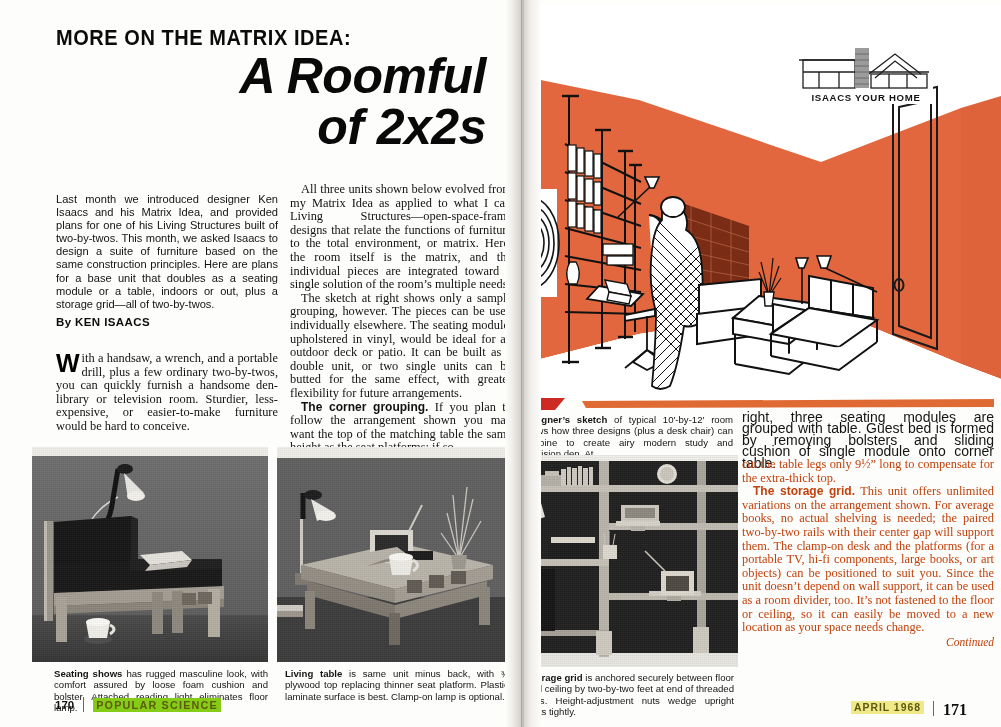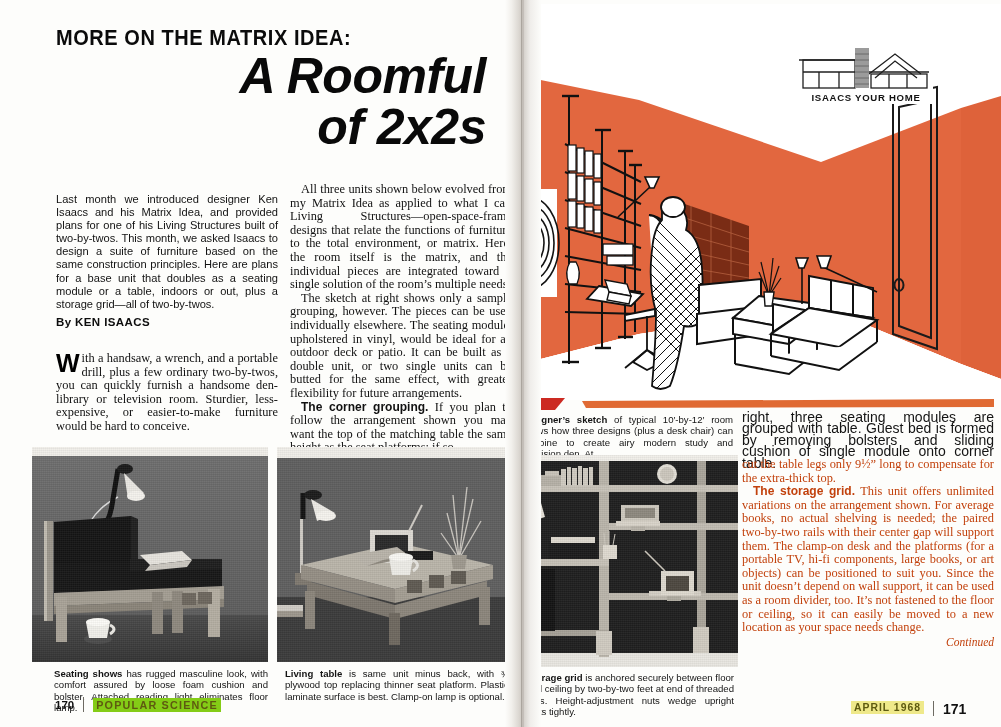--- a/index.html
+++ b/index.html
@@ -140,21 +140,21 @@
   }
   .body-rr p{margin:0;}
   .body-rr p + p{text-indent:11px;}
   .cont{display:block;text-align:right;font-style:italic;font-size:11.5px;margin-top:1px;}
 
   .folio-r{position:absolute;left:330px;top:701px;display:flex;align-items:flex-start;gap:9px;}
   .folio-name-r{
     font-family:"Liberation Sans",sans-serif;font-weight:bold;font-size:10.4px;
     letter-spacing:1px;color:#5e5a10;background:#efe98a;padding:1px 3px;
   }
-  .folio-num-r{font-family:Liberation Sans, sans-serif;font-weight:bold;font-size:14px;color:#111;}
+  .folio-num-r{font-family:Liberation Serif, serif;font-weight:bold;font-size:16px;color:#111;}
 
   
   .grain{position:absolute;inset:0;opacity:.32;
     background-image:
       repeating-linear-gradient(0deg,rgba(255,255,255,.10) 0 1px,rgba(0,0,0,.10) 1px 2px),
       repeating-linear-gradient(90deg,rgba(255,255,255,.07) 0 1px,rgba(0,0,0,.07) 1px 2px);
     pointer-events:none;}
 </style>
 </head>
 <body>

